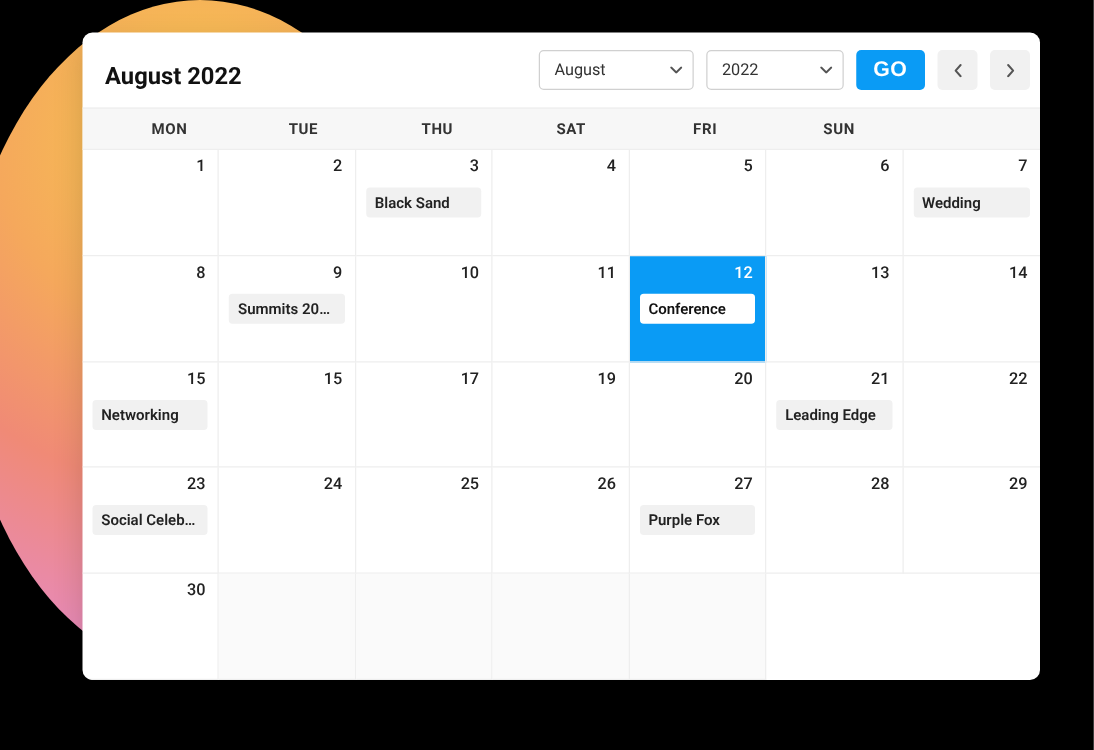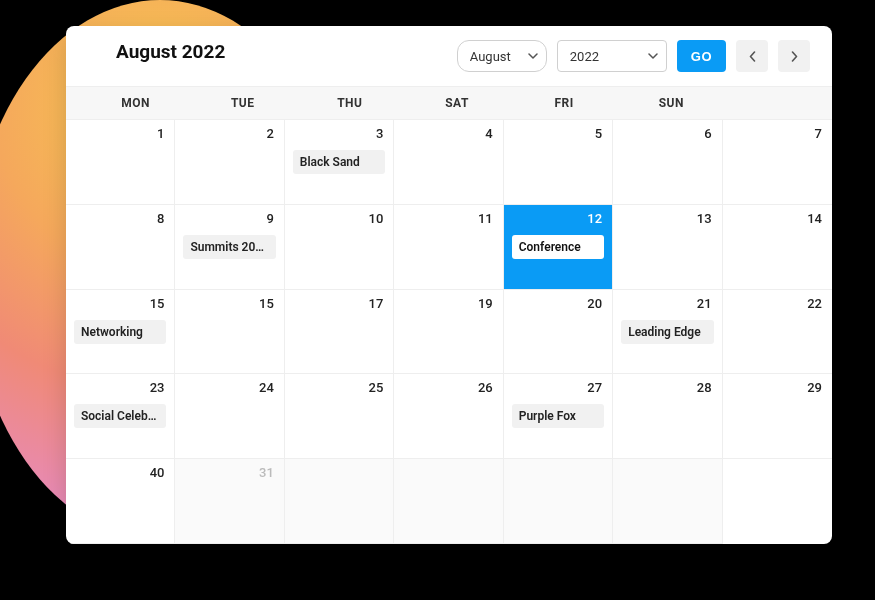--- a/index.html
+++ b/index.html
@@ -29,59 +29,58 @@
       height: 518px;
       background: #fff;
       border-radius: 8px;
       box-shadow: 0 8px 24px rgba(0,0,0,0.15);
       overflow: hidden;
       display: flex;
       flex-direction: column;
     }
     .cal-header {
       display: flex;
-      align-items: flex-start;
-      padding: 14px 22px 14px 18px;
+      align-items: flex-end;
+      padding: 14px 8px 14px 18px;
       gap: 10px;
-      margin-left: 32px;
     }
     .cal-title {
       font-size: 19px;
       font-weight: 700;
       color: #111;
       flex: 1;
     }
     .select-wrap {
       position: relative;
       height: 32px;
       border: 1px solid #d0d0d0;
       border-radius: 4px;
       display: flex;
       align-items: center;
       padding: 0 28px 0 12px;
       font-size: 13px;
       color: #333;
       background: #fff;
       cursor: pointer;
     }
-    .select-wrap.month { width: 90px; border-radius: 12px; }
+    .select-wrap.month { width: 124px; }
     .select-wrap.year { width: 110px; }
     .select-wrap .chev {
       position: absolute;
       right: 8px;
       top: 50%;
       transform: translateY(-50%);
     }
     .go-btn {
       height: 32px;
       padding: 0 14px;
       background: #0a9bf5;
       color: #fff;
       font-weight: 700;
-      font-size: 13px;
+      font-size: 17px;
       border: none;
       border-radius: 4px;
       cursor: pointer;
       letter-spacing: 0.5px;
     }
     .nav-btn {
       width: 32px;
       height: 32px;
       background: #f1f1f1;
       border: none;
@@ -221,20 +220,21 @@
         <div class="daynum">4</div>
       </div>
       <div class="cell">
         <div class="daynum">5</div>
       </div>
       <div class="cell">
         <div class="daynum">6</div>
       </div>
       <div class="cell">
         <div class="daynum">7</div>
+        <div class="event">Wedding</div>
       </div>
       <div class="cell">
         <div class="daynum">8</div>
       </div>
       <div class="cell">
         <div class="daynum">9</div>
         <div class="event">Summits 2015</div>
       </div>
       <div class="cell">
         <div class="daynum">10</div>
@@ -292,24 +292,21 @@
         <div class="daynum">27</div>
         <div class="event">Purple Fox</div>
       </div>
       <div class="cell">
         <div class="daynum">28</div>
       </div>
       <div class="cell">
         <div class="daynum">29</div>
       </div>
       <div class="cell">
-        <div class="daynum">40</div>
-      </div>
-      <div class="cell dim">
-        <div class="daynum">31</div>
+        <div class="daynum">30</div>
       </div>
       <div class="cell dim">
         <div class="daynum"></div>
       </div>
       <div class="cell dim">
         <div class="daynum"></div>
       </div>
       <div class="cell dim">
         <div class="daynum"></div>
       </div>

